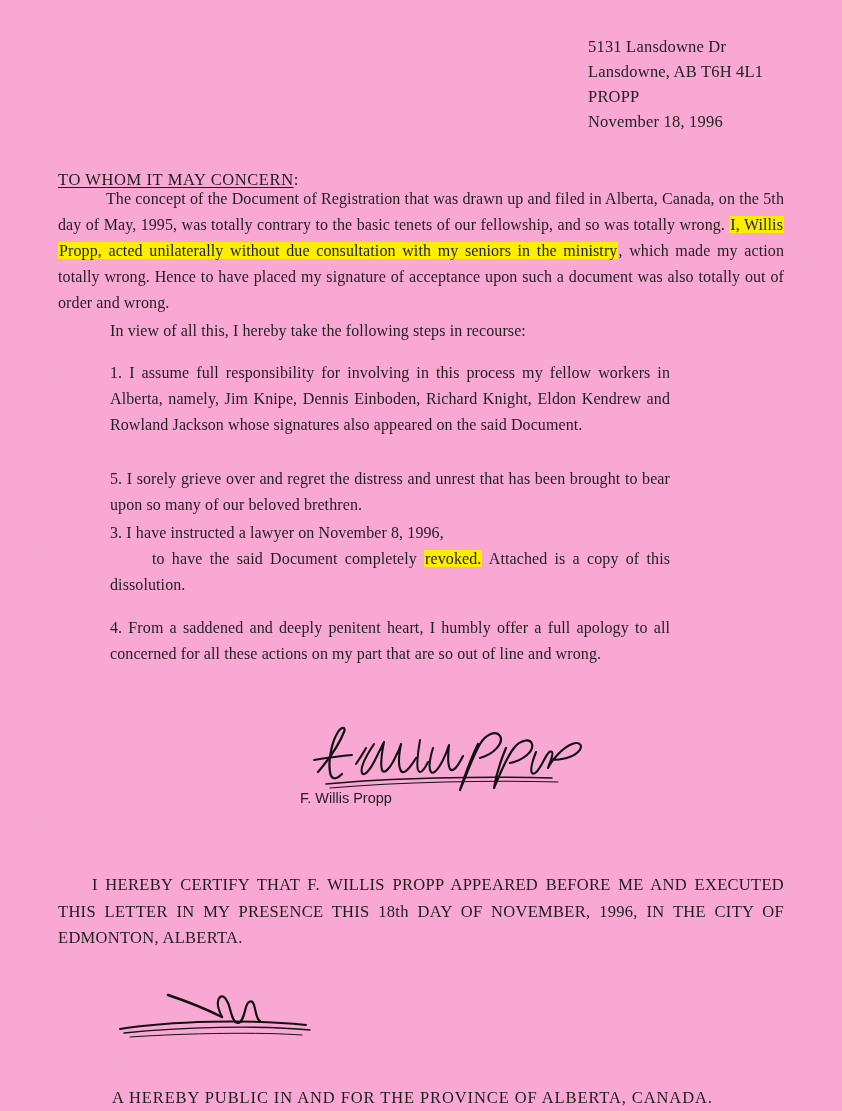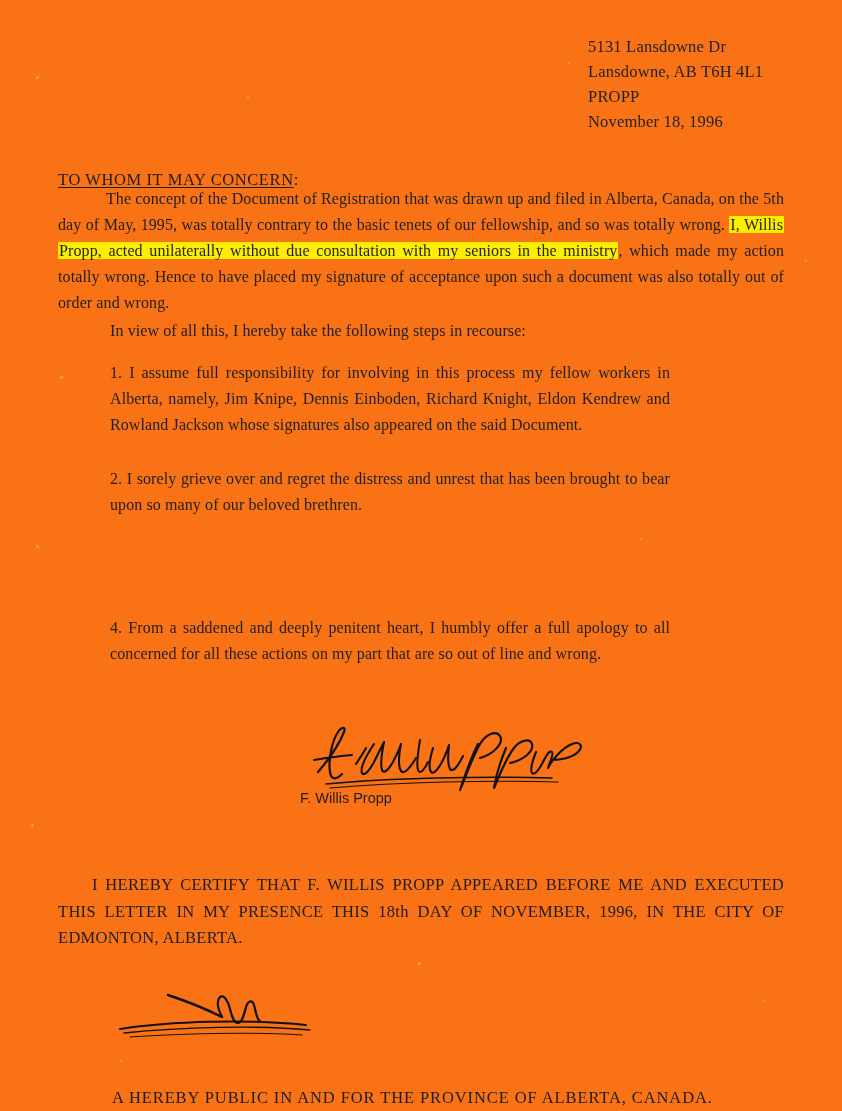--- a/index.html
+++ b/index.html
@@ -8,21 +8,21 @@
     background: #ffffff;
   }
   body {
     font-family: "Liberation Serif", serif;
     color: #1a1a1a;
   }
   .page {
     position: relative;
     width: 842px;
     height: 1111px;
-    background: #f97316;
+    background: #f9a8d4;
     overflow: hidden;
   }
   
   .speck {
     position: absolute;
     background: #c9c9c4;
     border-radius: 50%;
     opacity: 0.55;
   }
   .letterhead {
@@ -154,22 +154,26 @@
   </div>
 
   <div class="body-block p1">
     <span class="indent"></span><span>The concept of the Document of Registration that was drawn up and filed in Alberta, Canada, on the 5th day of May, 1995, was totally contrary to the basic tenets of our fellowship, and so was totally wrong.  </span><span class="hl">I, Willis Propp, acted unilaterally without due consultation with my seniors in the ministry</span><span>, which made my action totally wrong.  Hence to have placed my signature of acceptance upon such a document was also totally out of order and wrong.</span>
   </div>
 
   <div class="body-block p2">In view of all this, I hereby take the following steps in recourse:</div>
 
   <div class="body-block item i1">1.  I assume full responsibility for involving in this process my fellow workers in Alberta, namely, Jim Knipe, Dennis Einboden, Richard Knight, Eldon Kendrew and Rowland Jackson whose signatures also appeared on the said Document.</div>
 
-  <div class="body-block item i2">2.  I sorely grieve over and regret the distress and unrest that has been brought to bear upon so many of our beloved brethren.</div>
-
+  <div class="body-block item i2">5.  I sorely grieve over and regret the distress and unrest that has been brought to bear upon so many of our beloved brethren.</div>
+
+  <div class="body-block item i3">
+    <span>3.  I have instructed a lawyer on November 8, 1996,</span>
+    <span class="sub"><span>to have the said Document completely </span><span class="hl">revoked.</span><span>  Attached is a copy of this dissolution.</span></span>
+  </div>
 
   <div class="body-block item i4">4.  From a saddened and deeply penitent heart, I humbly offer a full apology to all concerned for all these actions on my part that are so out of line and wrong.</div>
 
   <svg class="sig-img" viewBox="0 0 300 80" aria-hidden="true">
     <g fill="none" stroke="#111" stroke-linecap="round" stroke-linejoin="round">
       <path d="M18 54 C30 40, 40 24, 44 14 C46 9, 42 8, 38 14 C32 23, 28 42, 30 54 C31 62, 36 62, 42 56" stroke-width="2.2"></path>
       <path d="M14 42 C26 40, 40 38, 52 37" stroke-width="1.8"></path>
       <path d="M56 46 C60 40, 64 34, 66 30" stroke-width="2"></path>
       <path d="M74 26 C66 38, 60 50, 62 55 C64 59, 70 52, 74 44 C78 36, 82 28, 84 24 C82 34, 80 46, 82 52 C84 57, 90 50, 94 42 C97 36, 100 30, 101 26 C99 36, 98 48, 101 53 C104 57, 110 50, 116 40" stroke-width="2.1"></path>
       <path d="M120 22 C118 34, 116 46, 118 52 C120 57, 124 52, 128 44" stroke-width="2"></path>

